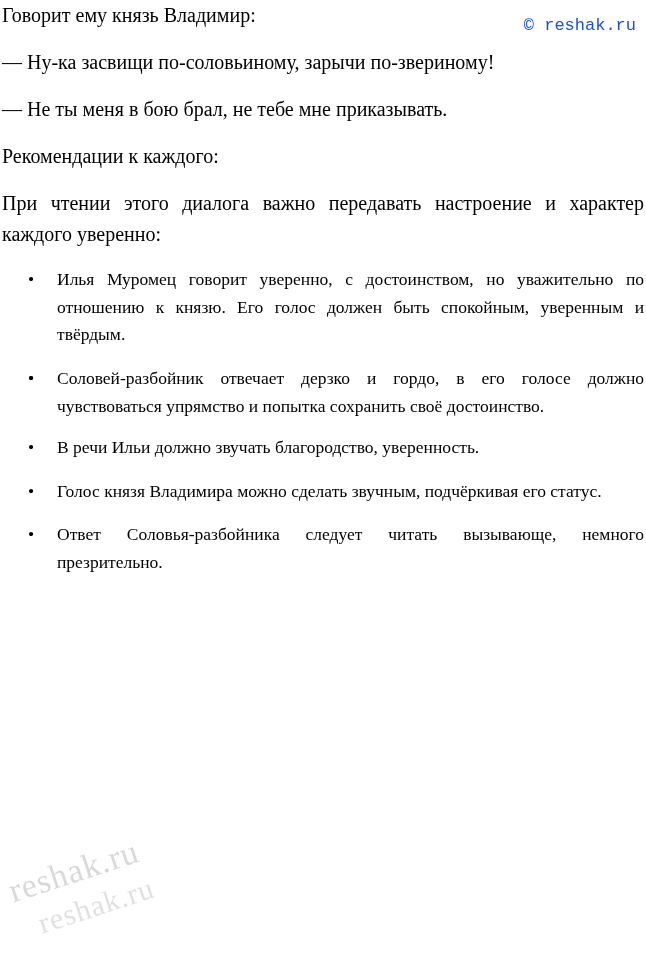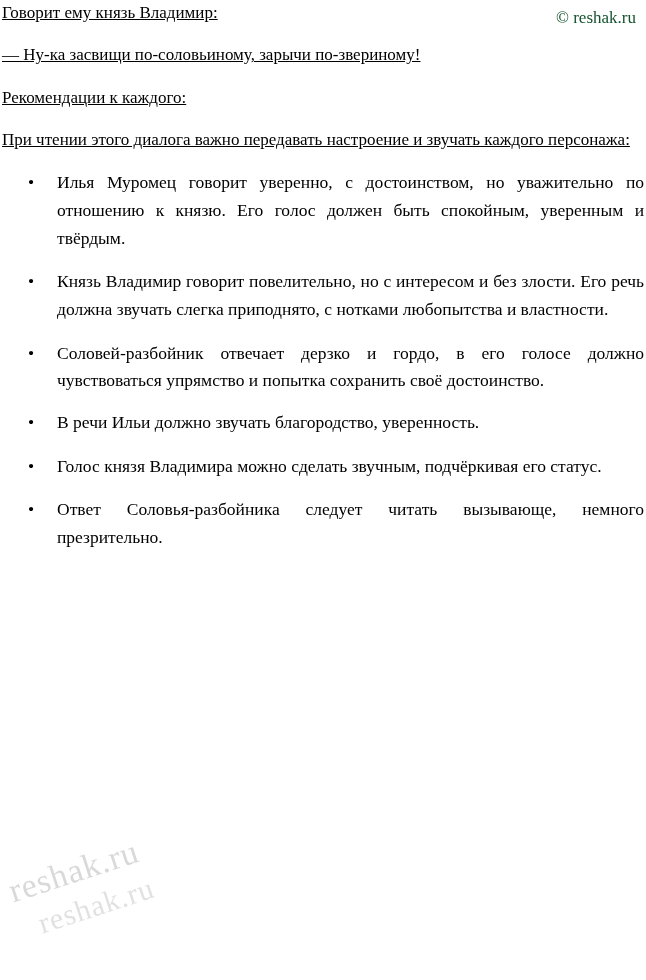--- a/index.html
+++ b/index.html
@@ -17,34 +17,33 @@
   }
   .page {
     position: relative;
     width: 646px;
     height: 980px;
     box-sizing: border-box;
     padding: 0 2px;
   }
   .watermark-top {
     position: absolute;
-    top: 8px;
+    top: 16px;
     right: 10px;
-    font-family: Liberation Serif, serif;
+    font-family: Liberation Mono, monospace;
     font-size: 17px;
-    color: #14532d;
+    color: #1d4ed8;
     white-space: nowrap;
   }
   p.para {
-    font-size: 17px;
+    font-size: 20px;
     line-height: 1.55;
     margin: 0 0 16px 0;
     text-align: justify;
     text-justify: inter-word;
-    text-decoration: underline;
   }
   p.para.nojust {
     text-align: left;
   }
   ul.bullets {
     list-style: none;
     margin: 0 0 14px 0;
     padding: 0;
   }
   ul.bullets li {
@@ -82,31 +81,31 @@
 </style>
 </head>
 <body>
 
 <div class="page">
 
   <div class="watermark-top">© reshak.ru</div>
 
   <p class="para nojust">Говорит ему князь Владимир:</p>
   <p class="para nojust">— Ну-ка засвищи по-соловьиному, зарычи по-звериному!</p>
+  <p class="para nojust">— Не ты меня в бою брал, не тебе мне приказывать.</p>
   <p class="para nojust">Рекомендации к каждого:</p>
-  <p class="para">При чтении этого диалога важно передавать настроение и звучать каждого персонажа:</p>
+  <p class="para">При чтении этого диалога важно передавать настроение и характер каждого уверенно:</p>
 
   <ul class="bullets">
     <li>
       <span class="dot">•</span>
       <span>Илья Муромец говорит уверенно, с достоинством, но уважительно по отношению к князю. Его голос должен быть спокойным, уверенным и твёрдым.</span>
     </li>
     <li>
       <span class="dot">•</span>
-      <span>Князь Владимир говорит повелительно, но с интересом и без злости. Его речь должна звучать слегка приподнято, с нотками любопытства и властности.</span>
     </li>
     <li>
       <span class="dot">•</span>
       <span>Соловей-разбойник отвечает дерзко и гордо, в его голосе должно чувствоваться упрямство и попытка сохранить своё достоинство.</span>
     </li>
   </ul>
 
 
   <ul class="bullets">
     <li>

